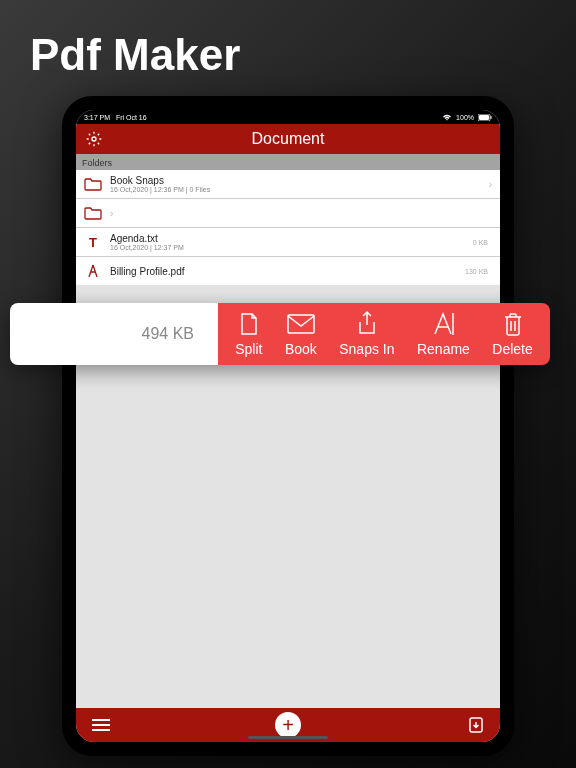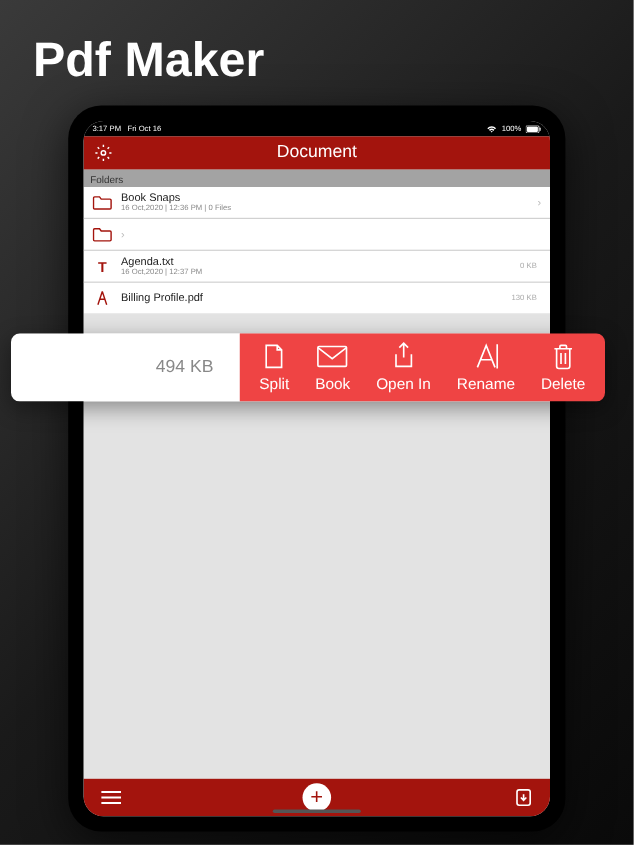--- a/index.html
+++ b/index.html
@@ -226,21 +226,21 @@
           </svg>
       </span>
       <span>Book</span>
     </div>
     <div class="action">
       <span class="action-icon">
         <svg width="24" height="28" viewBox="0 0 24 28" fill="none" stroke="#fff" stroke-width="1.5">
             <path d="M12 2 v13 M8 6 l4-4 l4 4 M5 12 v11 h14 v-11"></path>
           </svg>
       </span>
-      <span>Open In</span>
+      <span>Snaps In</span>
     </div>
     <div class="action">
       <span class="action-icon">
         <svg width="24" height="26" viewBox="0 0 24 26" fill="none" stroke="#fff" stroke-width="1.5">
             <path d="M4 23 L12 3 L20 23 M7 16 h10"></path>
             <line x1="22" y1="2" x2="22" y2="24"></line>
           </svg>
       </span>
       <span>Rename</span>
     </div>

